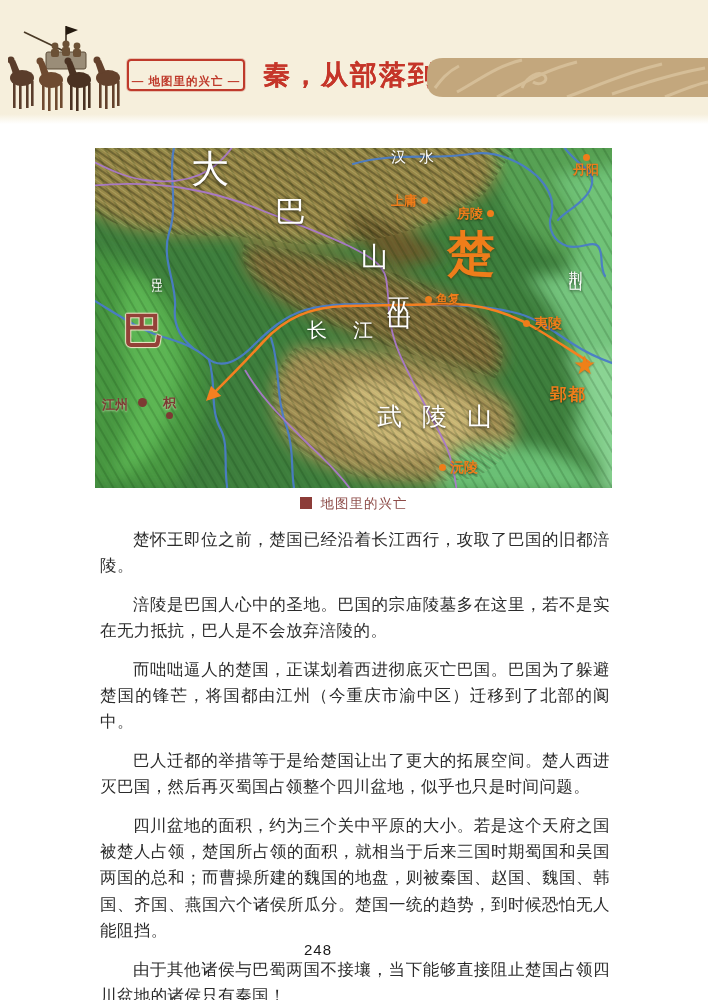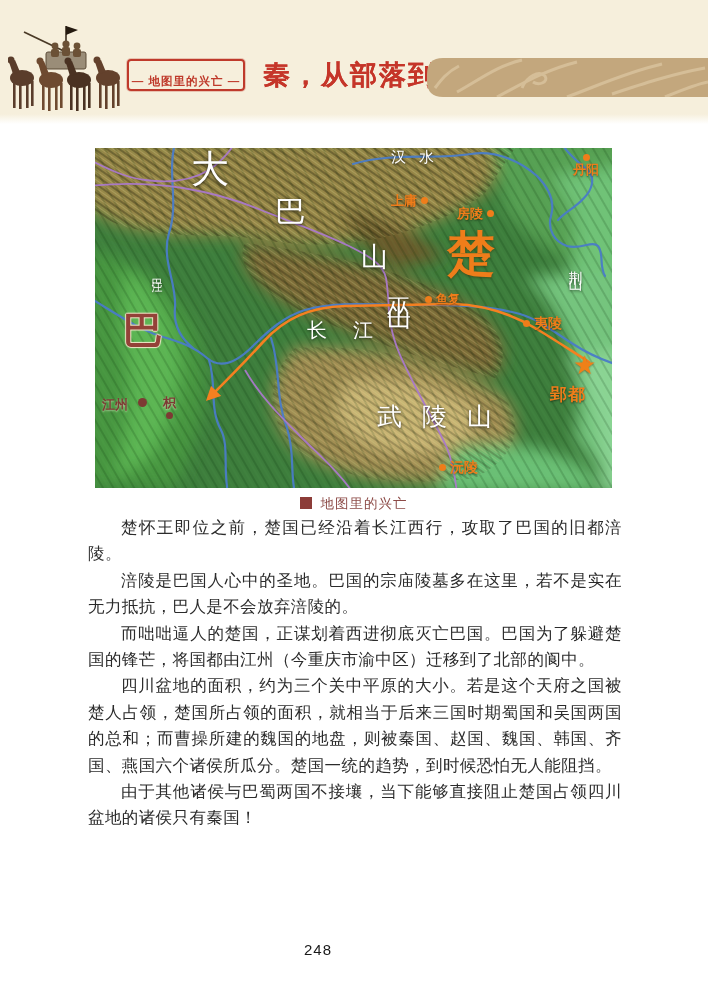--- a/index.html
+++ b/index.html
@@ -32,21 +32,21 @@
   .clabel.dark{color:#7d3a33;text-shadow:0 1px 2px rgba(255,255,230,.6);}
   .star{position:absolute;color:#f08018;font-size:26px;line-height:1;text-shadow:0 1px 2px rgba(80,30,0,.4);}
   .capital-label{position:absolute;color:#ef7d1a;font-weight:bold;font-size:17px;
                  text-shadow:0 1px 2px rgba(0,0,0,.5);letter-spacing:1px;line-height:1;}
   
   .caption{position:absolute;left:95px;top:495px;width:517px;text-align:center;color:#8c4a46;
            font-size:13.5px;letter-spacing:1px;}
   .caption .sq{display:inline-block;width:12px;height:12px;background:#8c3c38;vertical-align:-1px;margin-right:9px;}
   
   .article{position:absolute;left:88px;top:514px;width:534px;color:#2b2b2b;}
-  .article p{margin:0;font-size:16.5px;line-height:26.4px;text-align:justify;text-indent:2em;
+  .article p{margin:12px;font-size:16.5px;line-height:26.4px;text-align:justify;text-indent:2em;
              letter-spacing:.4px;}
   .pagenum{position:absolute;left:0;top:941px;width:636px;text-align:center;color:#1a1a1a;
            font-size:15px;letter-spacing:1px;}
 </style>
 </head>
 <body>
 
 <div class="page">
 
   <div class="top-band"></div>
@@ -228,18 +228,19 @@
   </div>
 
   <div class="caption">
     <span class="sq"></span><span>地图里的兴亡</span>
   </div>
 
   <div class="article">
     <p>楚怀王即位之前，楚国已经沿着长江西行，攻取了巴国的旧都涪陵。</p>
     <p>涪陵是巴国人心中的圣地。巴国的宗庙陵墓多在这里，若不是实在无力抵抗，巴人是不会放弃涪陵的。</p>
     <p>而咄咄逼人的楚国，正谋划着西进彻底灭亡巴国。巴国为了躲避楚国的锋芒，将国都由江州（今重庆市渝中区）迁移到了北部的阆中。</p>
+    <p>巴人迁都的举措等于是给楚国让出了更大的拓展空间。楚人西进灭巴国，然后再灭蜀国占领整个四川盆地，似乎也只是时间问题。</p>
     <p>四川盆地的面积，约为三个关中平原的大小。若是这个天府之国被楚人占领，楚国所占领的面积，就相当于后来三国时期蜀国和吴国两国的总和；而曹操所建的魏国的地盘，则被秦国、赵国、魏国、韩国、齐国、燕国六个诸侯所瓜分。楚国一统的趋势，到时候恐怕无人能阻挡。</p>
     <p>由于其他诸侯与巴蜀两国不接壤，当下能够直接阻止楚国占领四川盆地的诸侯只有秦国！</p>
   </div>
 
   <div class="pagenum">248</div>
 </div>
 
 </body></html>

